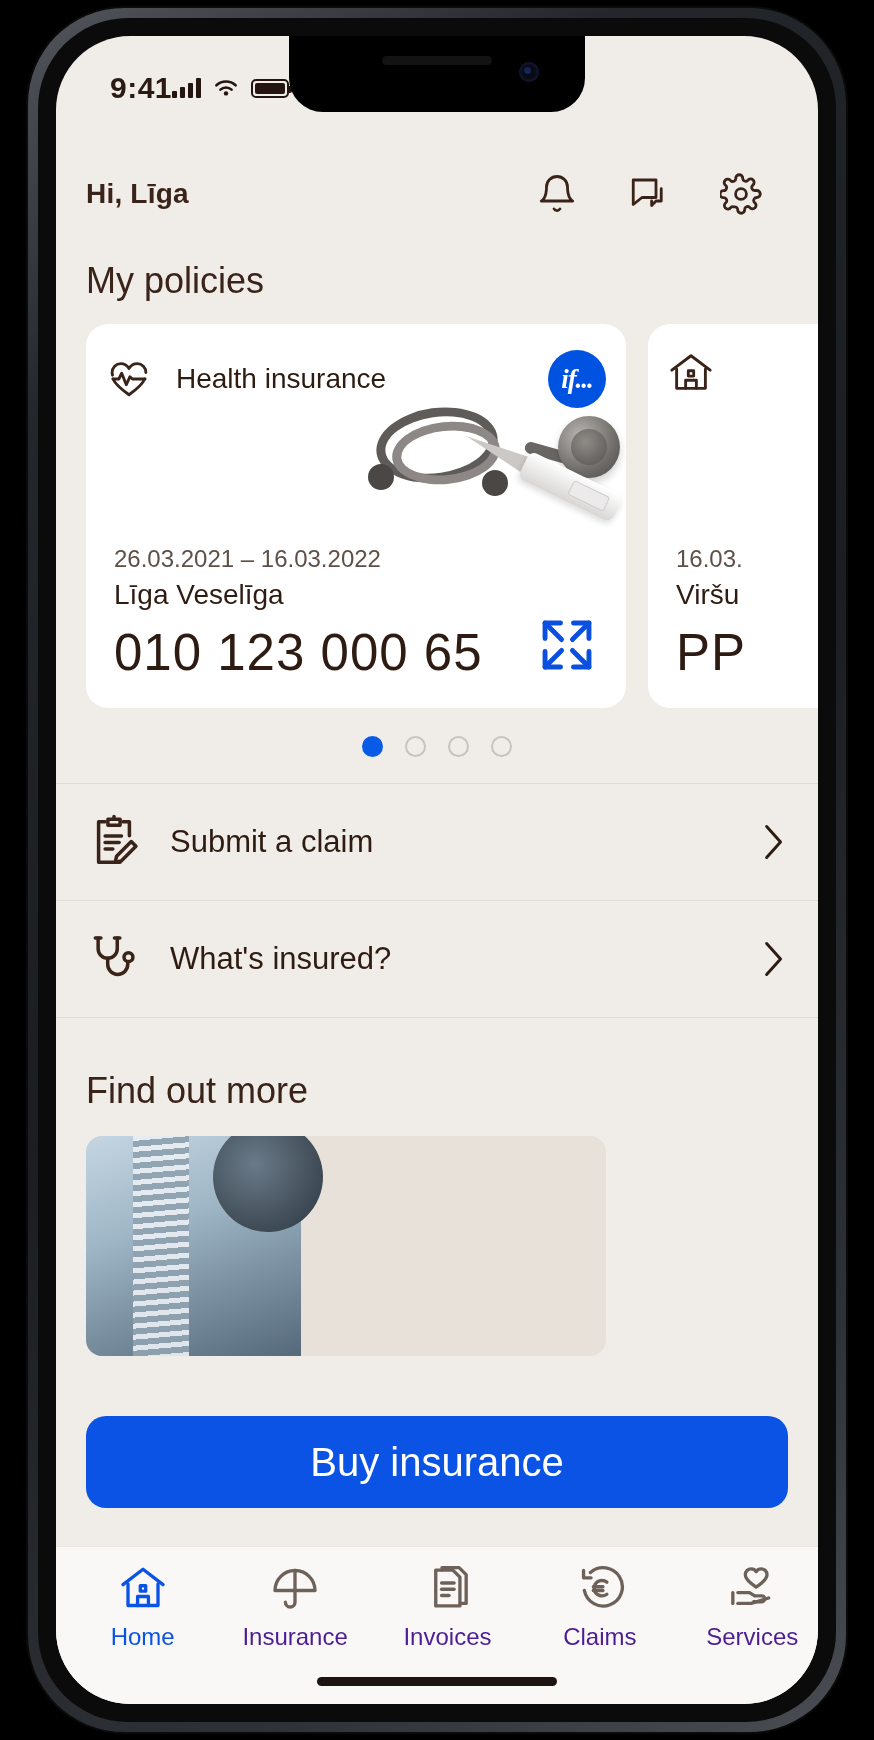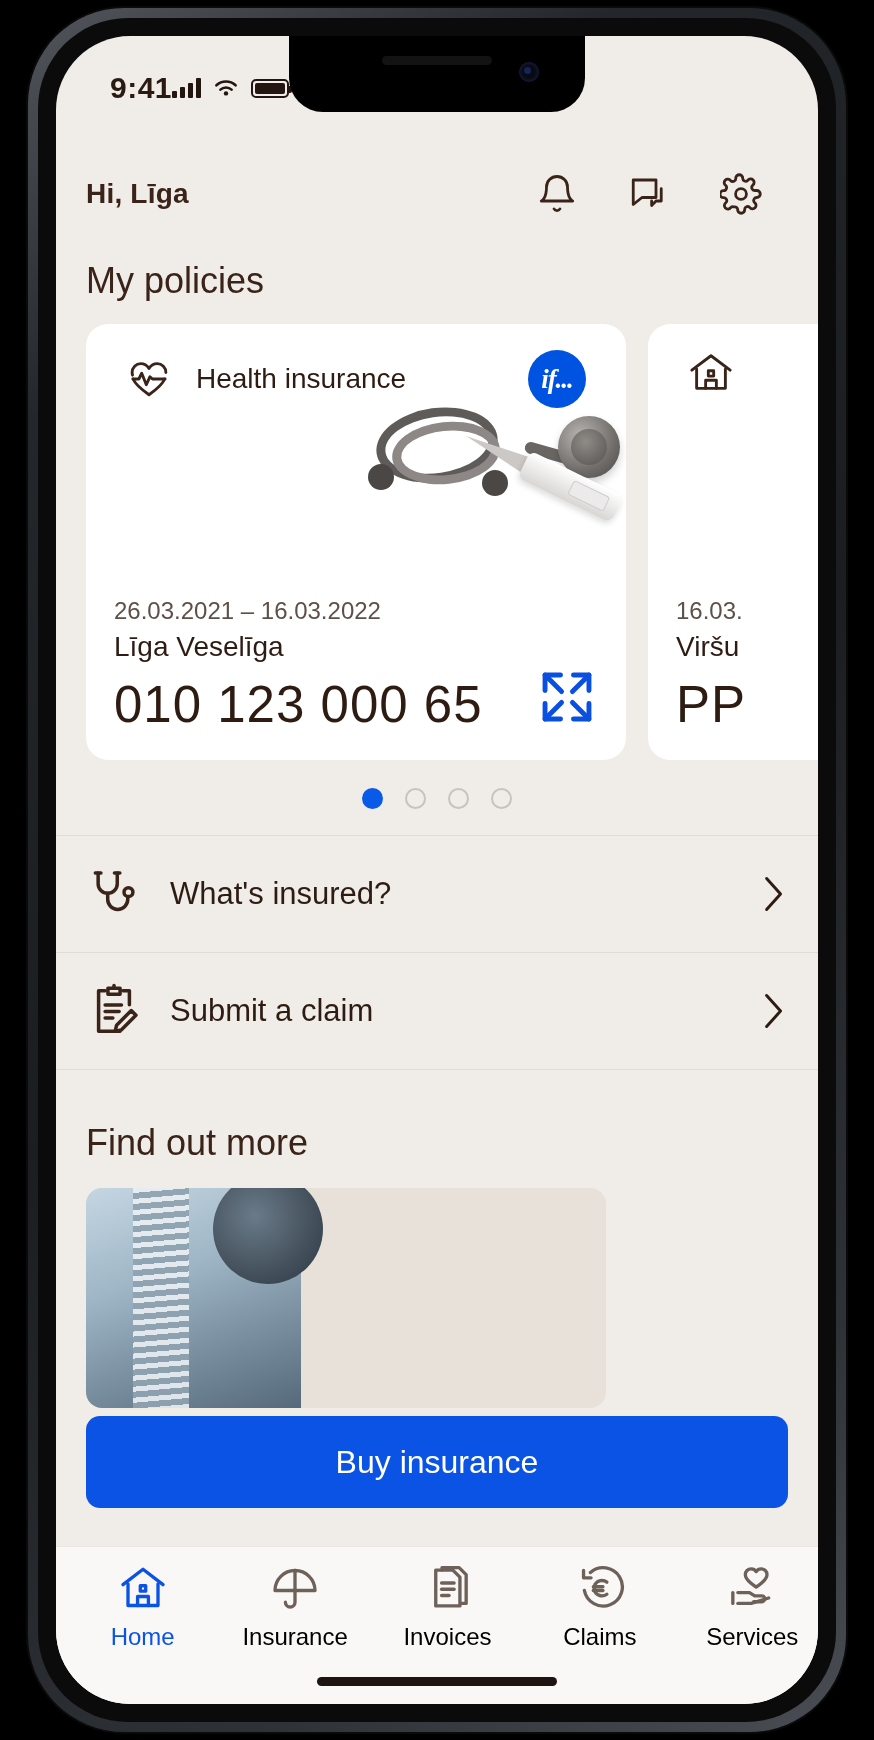--- a/index.html
+++ b/index.html
@@ -186,25 +186,25 @@
   
   .carousel {
     display: flex;
     gap: 22px;
     padding: 0 0 0 30px;
     overflow: hidden;
   }
   .policy-card {
     flex: 0 0 auto;
     width: 540px;
-    height: 436px;
+    height: 384px;
     background: #ffffff;
     border-radius: 22px;
     position: relative;
-    padding: 26px 40px;
+    padding: 26px 20px;
     overflow: hidden;
   }
   .policy-card.partial { width: 290px; }
 
   .pc-top {
     display: flex;
     align-items: center;
     justify-content: space-between;
   }
   .pc-type { display: flex; align-items: center; gap: 24px; }
@@ -395,23 +395,23 @@
     left: 0; right: 0;
     bottom: 196px;
     padding: 0 30px;
     z-index: 25;
   }
   .cta {
     width: 100%;
     height: 92px;
     background: #0a53e4;
     border: none;
-    border-radius: 14px;
+    border-radius: 20px;
     color: #ffffff;
-    font-size: 32px;
+    font-size: 40px;
     font-family: "Liberation Sans", sans-serif;
     cursor: pointer;
     display: flex;
     align-items: center;
     justify-content: center;
   }
 
   
   .tabbar {
     position: absolute;
@@ -429,21 +429,21 @@
     display: flex;
     flex-direction: column;
     align-items: center;
     gap: 10px;
     cursor: pointer;
     width: 20%;
     padding-left: 21px;
   }
   .tab-icon { width: 50px; height: 50px; color: #6d6159; }
   .tab-icon svg { width: 100%; height: 100%; display: block; }
-  .tab-label { font-size: 24px; color: #000000; }
+  .tab-label { font-size: 24px; color: #4c1d95; }
   .tab.active .tab-icon { color: #0a53e4; }
   .tab.active .tab-label { color: #0a53e4; }
 
   .home-indicator {
     position: absolute;
     left: 50%; transform: translateX(-50%);
     bottom: 18px;
     width: 240px; height: 9px;
     border-radius: 6px;
     background: #1d1410;
@@ -593,55 +593,55 @@
         <div class="dot active"></div>
         <div class="dot inactive"></div>
         <div class="dot inactive"></div>
         <div class="dot inactive"></div>
       </div>
 
       <div class="menu-list">
         <div class="menu-row">
           <div class="menu-icon">
             <svg viewBox="0 0 24 24" fill="none" stroke="currentColor" stroke-width="1.5" stroke-linecap="round" stroke-linejoin="round">
-              <path d="M5.2 3v4.6a4.1 4.1 0 008.2 0V3"></path>
-              <path d="M4 3h2.4"></path>
-                <path d="M12.2 3h2.3"></path>
-              <path d="M9.3 11.7v2.6a4.3 4.3 0 008.6 0v-1.1"></path>
-              <circle cx="18.2" cy="11.2" r="1.9"></circle>
-            </svg>
-          </div>
-          <div class="menu-label">What's insured?</div>
-          <div class="chev">
-            <svg viewBox="0 0 12 22" fill="none" stroke="currentColor" stroke-width="1.8" stroke-linecap="round" stroke-linejoin="round">
-              <path d="M1.5 1.5L10 11l-8.5 9.5"></path>
-            </svg>
-          </div>
-        </div>
-
-        <div class="menu-row">
-          <div class="menu-icon">
-            <svg viewBox="0 0 24 24" fill="none" stroke="currentColor" stroke-width="1.5" stroke-linecap="round" stroke-linejoin="round">
               <path d="M8.2 3.3H5.4v17.4h9.2"></path>
               <path d="M15.8 3.3h2.8v6"></path>
               <path d="M9.4 2.2h5.2v2.6H9.4z"></path>
               <path d="M12 1.1v1.1"></path>
               <path d="M8.2 9.4h7"></path>
                 <path d="M8.2 12.2h6"></path>
                 <path d="M8.2 15h3.3"></path>
               <path d="M19.4 11.8l2 2-6.3 6.3-2.6.6.6-2.6z"></path>
             </svg>
           </div>
           <div class="menu-label">Submit a claim</div>
           <div class="chev">
             <svg viewBox="0 0 12 22" fill="none" stroke="currentColor" stroke-width="1.8" stroke-linecap="round" stroke-linejoin="round">
               <path d="M1.5 1.5L10 11l-8.5 9.5"></path>
             </svg>
           </div>
         </div>
+
+        <div class="menu-row">
+          <div class="menu-icon">
+            <svg viewBox="0 0 24 24" fill="none" stroke="currentColor" stroke-width="1.5" stroke-linecap="round" stroke-linejoin="round">
+              <path d="M5.2 3v4.6a4.1 4.1 0 008.2 0V3"></path>
+              <path d="M4 3h2.4"></path>
+                <path d="M12.2 3h2.3"></path>
+              <path d="M9.3 11.7v2.6a4.3 4.3 0 008.6 0v-1.1"></path>
+              <circle cx="18.2" cy="11.2" r="1.9"></circle>
+            </svg>
+          </div>
+          <div class="menu-label">What's insured?</div>
+          <div class="chev">
+            <svg viewBox="0 0 12 22" fill="none" stroke="currentColor" stroke-width="1.8" stroke-linecap="round" stroke-linejoin="round">
+              <path d="M1.5 1.5L10 11l-8.5 9.5"></path>
+            </svg>
+          </div>
+        </div>
       </div>
 
       <div class="fom-title">Find out more</div>
       <div class="articles">
         <div class="article-card">
           <div class="article-img"></div>
         </div>
       </div>
     </div>
 

